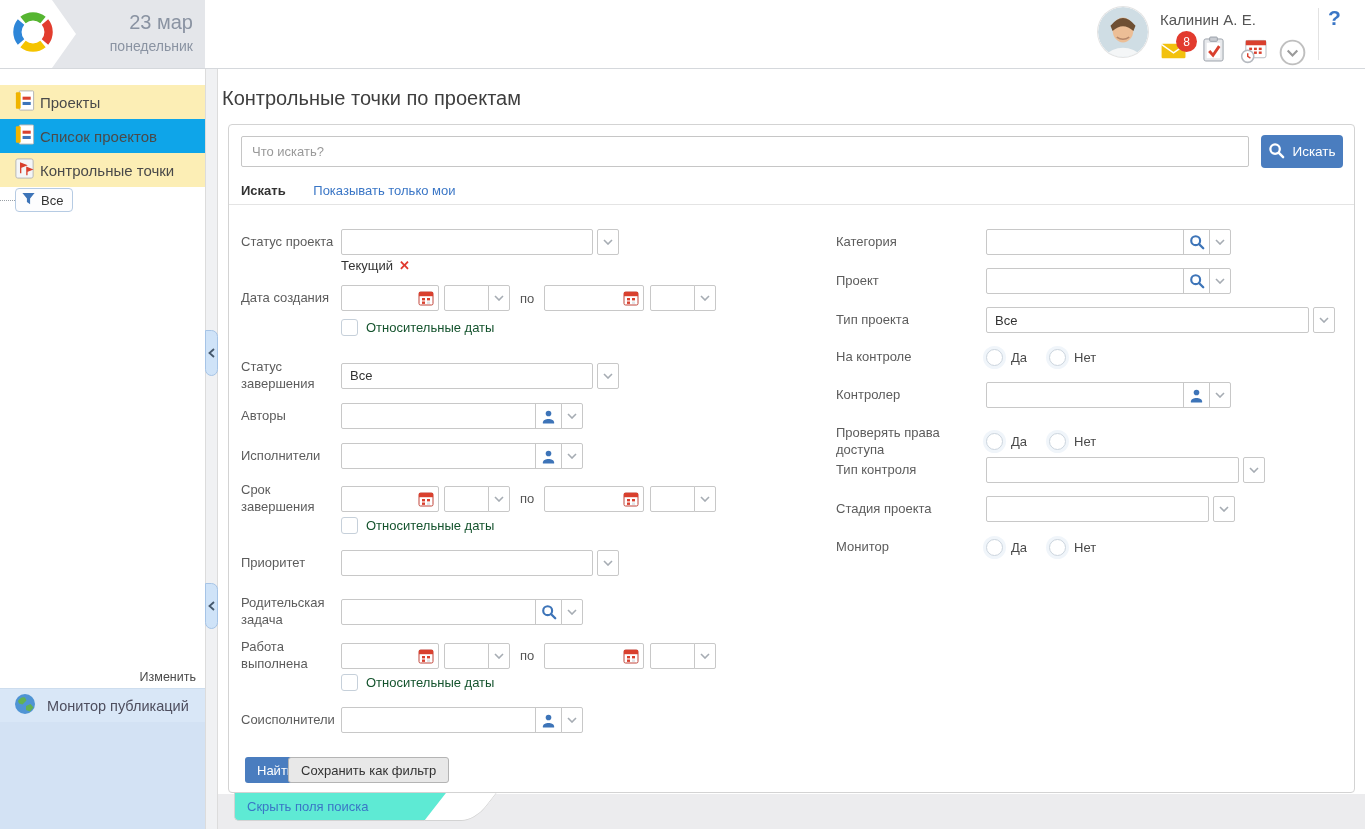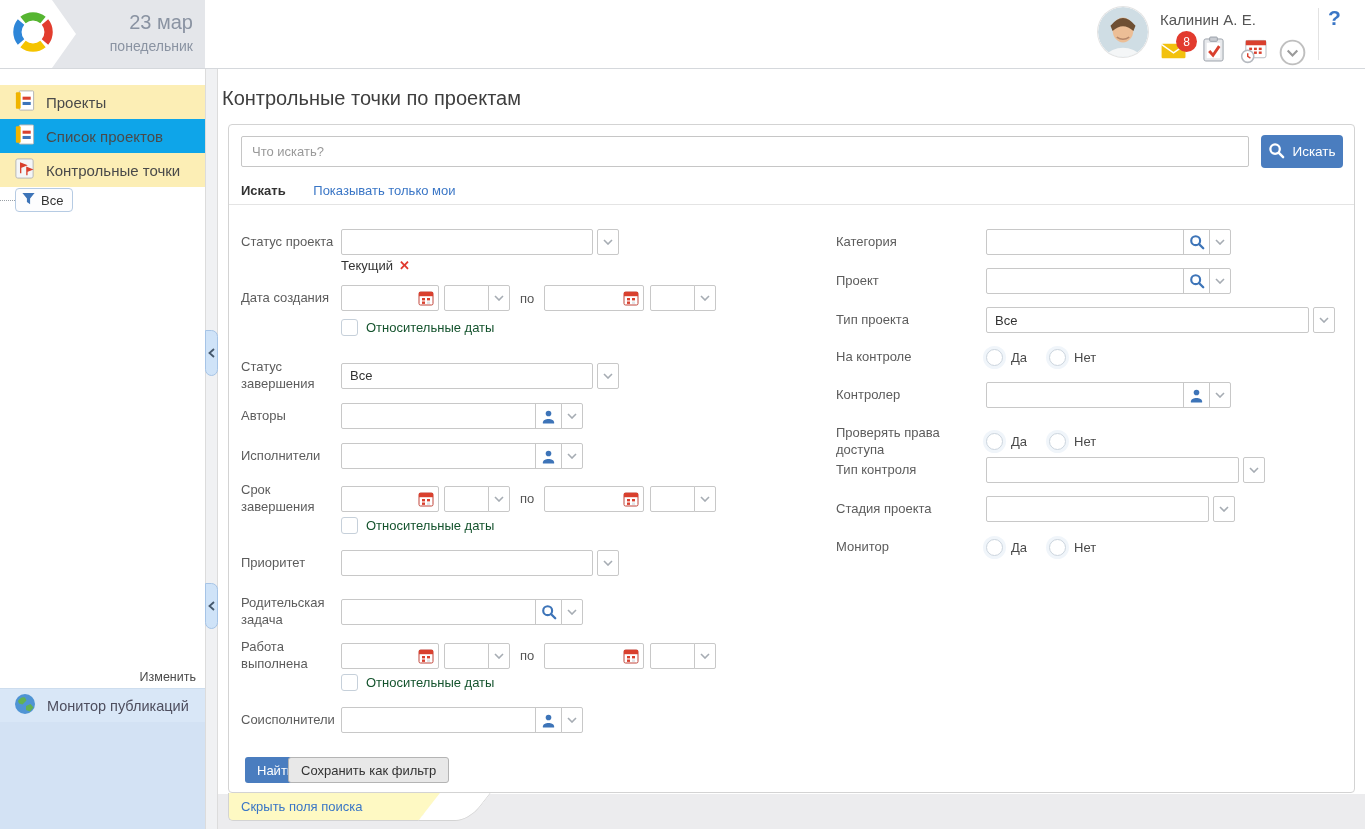--- a/index.html
+++ b/index.html
@@ -18,21 +18,21 @@
   .avatar{position:absolute;left:1098px;top:7px;width:50px;height:50px;border-radius:50%;overflow:hidden;cursor:pointer;box-shadow:0 0 0 1px #e3e3e3;}
   .user-name{position:absolute;left:1160px;top:11px;font-size:15px;color:#555;cursor:pointer;}
   .hicon{position:absolute;cursor:pointer;}
   .badge{position:absolute;left:1176px;top:31px;width:21px;height:21px;border-radius:50%;background:#e23b2e;color:#fff;
     font-size:12px;display:flex;align-items:center;justify-content:center;z-index:3;}
   .hdr-divider{position:absolute;left:1318px;top:8px;width:1px;height:52px;background:#e2e2e2;}
   .help-q{position:absolute;left:1328px;top:6px;font-size:21px;font-weight:bold;color:#3a76c6;cursor:pointer;}
 
   
   .sidebar{position:absolute;left:0;top:69px;width:205px;height:760px;background:#fff;}
-  .sb-item{position:absolute;left:0;width:205px;height:34px;display:flex;align-items:center;gap:10px;
+  .sb-item{position:absolute;left:0;width:205px;height:34px;display:flex;align-items:center;gap:4px;
     padding-left:13px;box-sizing:border-box;font-size:15px;color:#4a4a4a;cursor:pointer;}
   .sb-yellow{background:#fceeb5;}
   .sb-blue{background:#0ea5e9;}
   .sb-filter{position:absolute;left:0;top:118px;height:26px;display:flex;align-items:center;cursor:pointer;}
   .sb-dotted{width:15px;height:0;border-top:1px dotted #9aa0a6;}
   .sb-chip{display:flex;align-items:center;gap:5px;height:22px;padding:0 9px 0 5px;border:1px solid #b6cbe3;
     border-radius:4px;background:#fdfdfe;font-size:13px;color:#333;}
   .sb-edit{position:absolute;right:9px;top:601px;font-size:12.5px;color:#4a4a4a;cursor:pointer;}
   .sb-pub{position:absolute;left:0;top:619px;width:205px;height:34px;background:#d9e7f7;border-top:1px solid #cdddee;
     box-sizing:border-box;display:flex;align-items:center;gap:10px;padding-left:13px;font-size:14.5px;color:#4e4e5e;cursor:pointer;}
@@ -86,21 +86,21 @@
   .radio2{margin-left:22px;}
   .tagrow{position:absolute;left:112px;display:flex;align-items:center;font-size:13px;color:#333;}
   .tag-x{color:#e0392e;font-weight:bold;margin-left:6px;cursor:pointer;font-size:13px;}
 
   .btn-find{position:absolute;left:16px;top:632px;height:26px;padding:0 12px;background:#4a7dbf;border-radius:3px;
     color:#fff;font-size:13px;display:flex;align-items:center;cursor:pointer;}
   .btn-save{position:absolute;left:59px;top:632px;height:26px;padding:0 12px;background:#e8e8e8;border:1px solid #b4b4b4;
     border-radius:3px;color:#333;font-size:13px;display:flex;align-items:center;cursor:pointer;box-sizing:border-box;}
 
   .gray-bottom{position:absolute;left:0;top:725px;width:1147px;height:35px;background:#ececee;}
-  .hide-tab{position:absolute;left:10px;top:724px;width:226px;height:28px;background:#fef9c3;border-left:1px solid #d3d3d3;
+  .hide-tab{position:absolute;left:16px;top:724px;width:226px;height:28px;background:#5eead4;border-left:1px solid #d3d3d3;
     border-bottom:1px solid #d3d3d3;border-bottom-left-radius:5px;box-sizing:border-box;z-index:2;}
   .hide-tab::after{content:"";position:absolute;right:-26px;top:0;width:50px;height:27px;background:#fff;
     border-right:1px solid #d3d3d3;border-bottom:1px solid #d3d3d3;border-bottom-right-radius:14px;transform:skewX(-38deg);}
   .hide-link{position:absolute;left:12px;top:6px;font-size:13px;color:#3a76c6;cursor:pointer;z-index:3;}
 </style>
 </head>
 <body>
 
 <div class="page">
 

